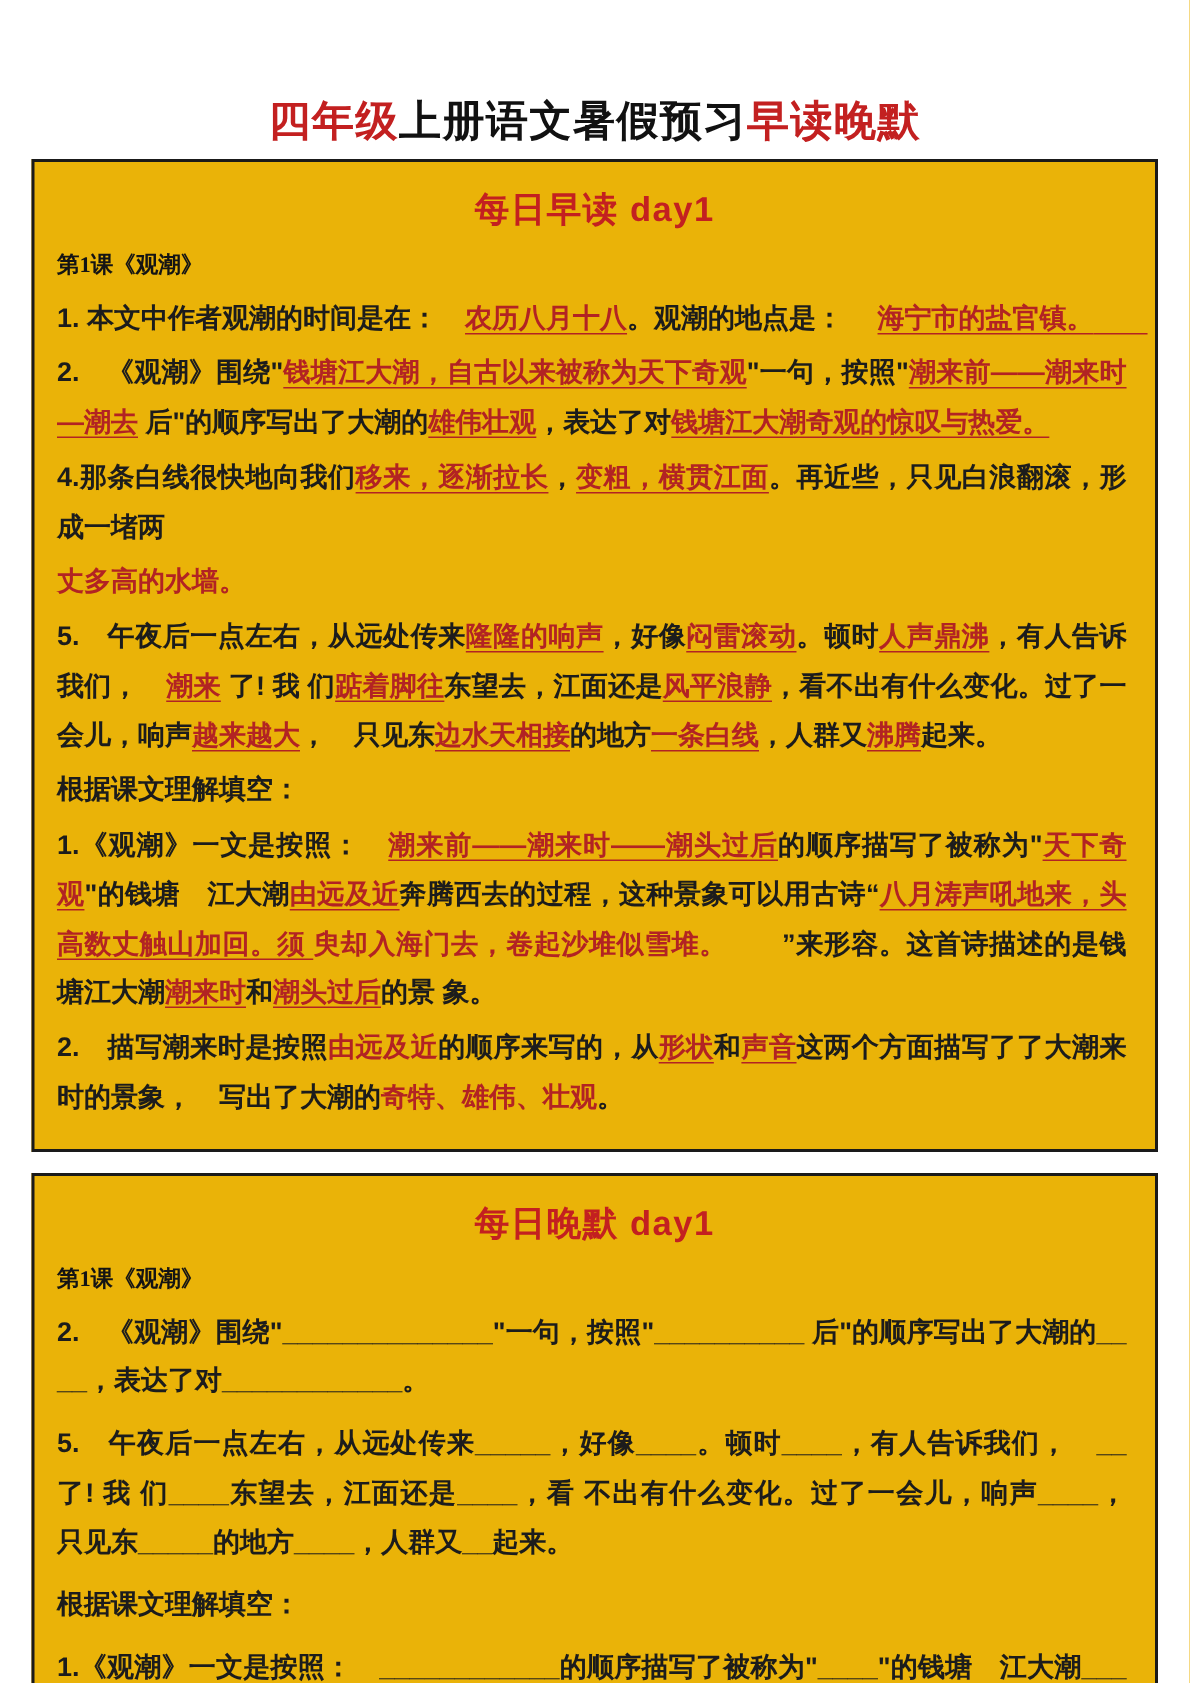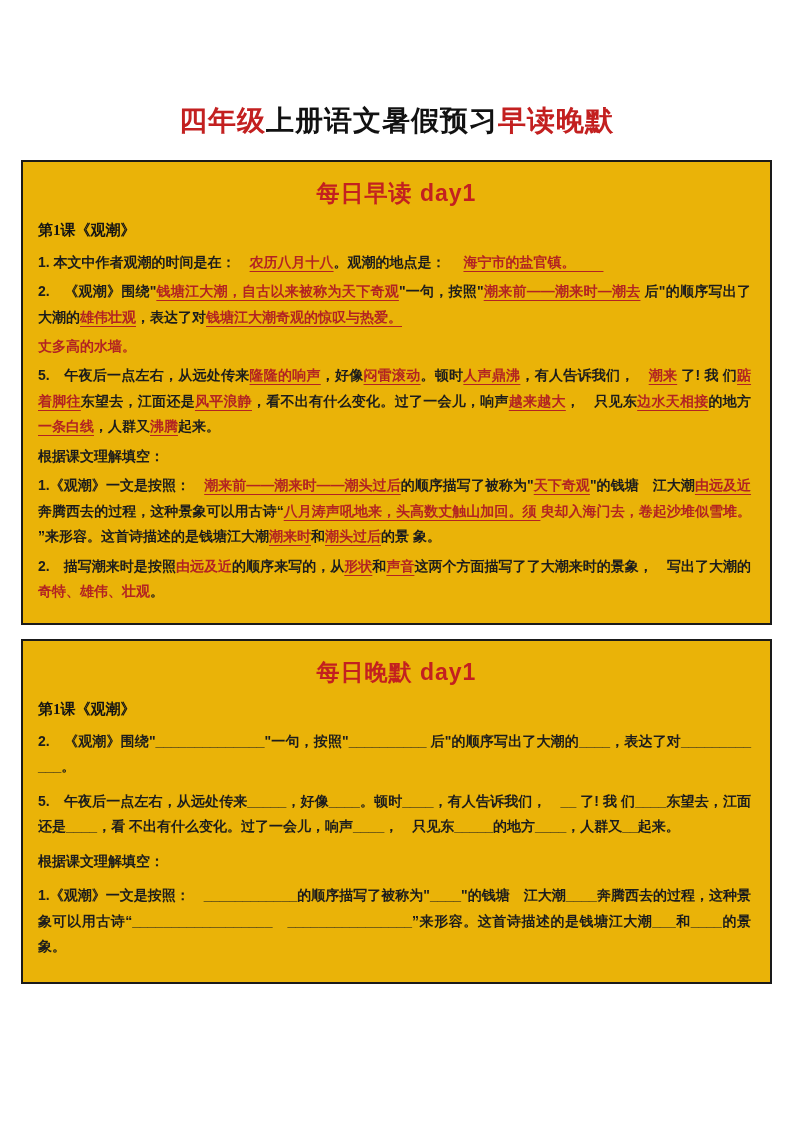--- a/index.html
+++ b/index.html
@@ -13,22 +13,22 @@
   html,body{margin:0;padding:0;}
   body{
     width:793px;
     min-height:1122px;
     background:#ffffff;
     font-family:"Liberation Sans","DejaVu Sans",sans-serif;
     color:var(--text);
   }
   .page{width:793px;padding:0 0 10px 0;}
   .page-title{
-    margin:16px;
-    padding:88px 20px 6px 20px;
+    margin:0;
+    padding:64px 20px 6px 20px;
     text-align:center;
     font-size:28px;
     font-weight:800;
     letter-spacing:1px;
     line-height:1.2;
   }
   .run-tr{color:var(--title_red);}
   .run-tk{color:#111;}
   .box{
     margin:2px 21px 14px 21px;
@@ -45,21 +45,21 @@
     letter-spacing:1px;
   }
   .lesson{
     margin:0 0 10px 0;
     font-size:15px;
     font-weight:800;
     color:#141414;
     font-family:Liberation Serif, serif;
   }
   .para{
-    font-size:14px;
+    font-size:18px;
     font-weight:600;
     line-height:1.82;
     margin:0 4px 4px 0;
     text-align:justify;
     white-space:pre-wrap;
     word-break:break-all;
   }
   .box-evening .para{margin-bottom:9px;font-weight:700;}
   .run-n{color:var(--text);}
   .run-r{
@@ -82,20 +82,21 @@
 <div class="page">
 
   <h1 class="page-title"><span class="run-tr">四年级</span><span class="run-tk">上册语文暑假预习</span><span class="run-tr">早读晚默</span></h1>
 
   <section class="box box-morning">
     <h2 class="sec-heading">每日早读 day1</h2>
     <h3 class="lesson">第1课《观潮》</h3>
     <div class="paras">
         <div class="para"><span class="run-n">1. 本文中作者观潮的时间是在：　</span><span class="run-r">农历八月十八</span><span class="run-n">。观潮的地点是：　 </span><span class="run-r">海宁市的盐官镇。　　</span></div>
         <div class="para"><span class="run-n">2.　《观潮》围绕"</span><span class="run-r">钱塘江大潮，自古以来被称为天下奇观</span><span class="run-n">"一句，按照"</span><span class="run-r">潮来前——潮来时—潮去</span><span class="run-n"> 后"的顺序写出了大潮的</span><span class="run-r">雄伟壮观</span><span class="run-n">，表达了对</span><span class="run-r">钱塘江大潮奇观的惊叹与热爱。</span></div>
+        <div class="para"><span class="run-n">4.那条白线很快地向我们</span><span class="run-r">移来，逐渐拉长</span><span class="run-n">，</span><span class="run-r">变粗，横贯江面</span><span class="run-n">。再近些，只见白浪翻滚，形成一堵两</span></div>
         <div class="para"><span class="run-rb">丈多高的水墙。</span></div>
         <div class="para"><span class="run-n">5.　午夜后一点左右，从远处传来</span><span class="run-r">隆隆的响声</span><span class="run-n">，好像</span><span class="run-r">闷雷滚动</span><span class="run-n">。顿时</span><span class="run-r">人声鼎沸</span><span class="run-n">，有人告诉我们，　</span><span class="run-r">潮来</span><span class="run-n"> 了! 我 们</span><span class="run-r">踮着脚往</span><span class="run-n">东望去，江面还是</span><span class="run-r">风平浪静</span><span class="run-n">，看不出有什么变化。过了一会儿，响声</span><span class="run-r">越来越大</span><span class="run-n">，　只见东</span><span class="run-r">边水天相接</span><span class="run-n">的地方</span><span class="run-r">一条白线</span><span class="run-n">，人群又</span><span class="run-r">沸腾</span><span class="run-n">起来。</span></div>
         <div class="para"><span class="run-n">根据课文理解填空：</span></div>
         <div class="para"><span class="run-n">1.《观潮》一文是按照：　</span><span class="run-r">潮来前——潮来时——潮头过后</span><span class="run-n">的顺序描写了被称为"</span><span class="run-r">天下奇观</span><span class="run-n">"的钱塘　江大潮</span><span class="run-r">由远及近</span><span class="run-n">奔腾西去的过程，这种景象可以用古诗“</span><span class="run-r">八月涛声吼地来，头高数丈触山加回。须 </span><span class="run-rb">臾却入海门去，卷起沙堆似雪堆。　　</span><span class="run-n">”来形容。这首诗描述的是钱塘江大潮</span><span class="run-r">潮来时</span><span class="run-n">和</span><span class="run-r">潮头过后</span><span class="run-n">的景 象。</span></div>
         <div class="para"><span class="run-n">2.　描写潮来时是按照</span><span class="run-rn">由远及近</span><span class="run-n">的顺序来写的，从</span><span class="run-r">形状</span><span class="run-n">和</span><span class="run-r">声音</span><span class="run-n">这两个方面描写了了大潮来时的景象，　写出了大潮的</span><span class="run-rb">奇特、雄伟、壮观</span><span class="run-n">。</span></div>
       </div>
   </section>
 
   <section class="box box-evening">
     <h2 class="sec-heading">每日晚默 day1</h2>

